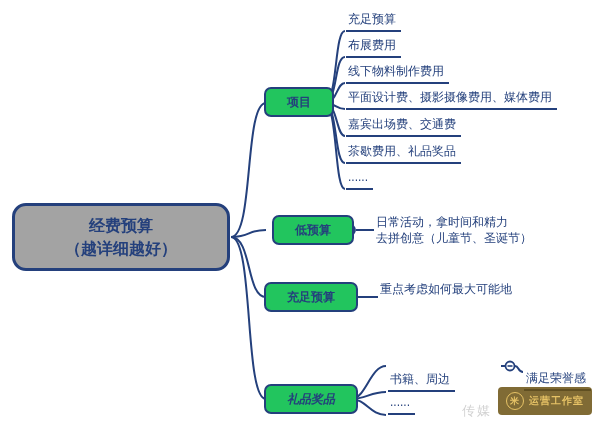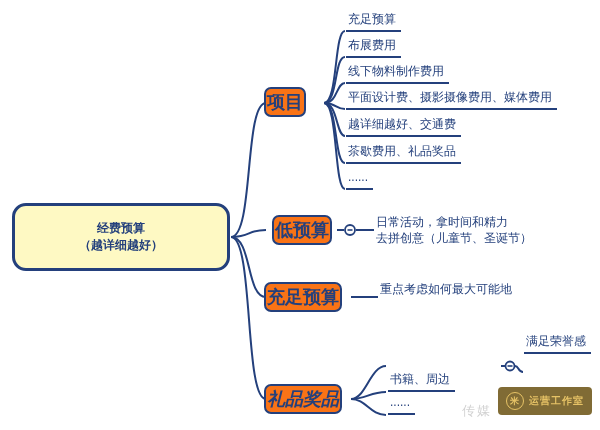--- a/index.html
+++ b/index.html
@@ -9,28 +9,28 @@
   html,body{margin:0;padding:0;background:#fff;}
   body{font-family:"Liberation Sans","DejaVu Sans",sans-serif;}
   .canvas{position:relative;width:600px;height:430px;background:#ffffff;overflow:hidden;}
   .canvas svg{position:absolute;left:0;top:0;}
   svg path{fill:none;stroke:var(--primary);stroke-width:2;}
   svg line{stroke:var(--primary);stroke-width:1.6;}
   svg circle{fill:#ffffff;stroke:var(--primary);stroke-width:1.8;}
 
   .root{
     position:absolute;left:12px;top:203px;width:212px;height:62px;
-    border:3px solid var(--primary);border-radius:14px;background:#fef9c3;
-    color:var(--primary);font-weight:bold;font-size:12px;text-align:center;
+    border:3px solid var(--primary);border-radius:14px;background:#a3a3a3;
+    color:var(--primary);font-weight:bold;font-size:16px;text-align:center;
     display:flex;flex-direction:column;justify-content:center;line-height:1.45;
   }
   .node{
-    position:absolute;border:2.5px solid var(--primary);border-radius:7px;background:#f97316;
-    color:var(--primary);font-weight:bold;font-size:18px;line-height:18px;
-    padding:4px 1px;white-space:nowrap;
+    position:absolute;border:2.5px solid var(--primary);border-radius:7px;background:#22c55e;
+    color:var(--primary);font-weight:bold;font-size:12px;line-height:18px;
+    padding:4px 21px;white-space:nowrap;
   }
   .leaf{
     position:absolute;font-size:12px;color:var(--primary);line-height:16px;
     white-space:nowrap;font-weight:500;
   }
   .underlined{border-bottom:2px solid var(--primary);padding:0 5px 3px 2px;}
   .desc{position:absolute;font-size:12px;color:var(--primary);line-height:16px;white-space:nowrap;font-weight:500;}
 
   .watermark{position:absolute;right:8px;bottom:10px;display:flex;align-items:center;gap:6px;}
   .wm-faint{color:#9a9a9a;opacity:.45;font-size:13px;letter-spacing:2px;margin-top:20px;}
@@ -88,34 +88,34 @@
 
   <div class="node" style="left:264px;top:87px;">项目</div>
   <div class="node" style="left:272px;top:215px;">低预算</div>
   <div class="node" style="left:264px;top:282px;">充足预算</div>
   <div class="node" style="left:264px;top:384px;font-style:italic;">礼品奖品</div>
 
   <div class="leaf underlined" style="left:346px;top:11px;">充足预算</div>
   <div class="leaf underlined" style="left:346px;top:37px;">布展费用</div>
   <div class="leaf underlined" style="left:346px;top:63px;">线下物料制作费用</div>
   <div class="leaf underlined" style="left:346px;top:89px;">平面设计费、摄影摄像费用、媒体费用</div>
-  <div class="leaf underlined" style="left:346px;top:116px;">越详细越好、交通费</div>
+  <div class="leaf underlined" style="left:346px;top:116px;">嘉宾出场费、交通费</div>
   <div class="leaf underlined" style="left:346px;top:143px;">茶歇费用、礼品奖品</div>
   <div class="leaf underlined" style="left:346px;top:169px;">......</div>
 
   <div class="desc" style="left:376px;top:214px;">
     <div>日常活动，拿时间和精力</div>
     <div>去拼创意（儿童节、圣诞节）</div>
   </div>
 
   <div class="desc" style="left:380px;top:281px;">
     <div>重点考虑如何最大可能地</div>
   </div>
 
-  <div class="leaf underlined" style="left:524px;top:333px;">满足荣誉感</div>
+  <div class="leaf underlined" style="left:524px;top:370px;">满足荣誉感</div>
   <div class="leaf underlined" style="left:388px;top:371px;">书籍、周边</div>
   <div class="leaf underlined" style="left:388px;top:394px;">......</div>
 
   <div class="watermark">
     <span class="wm-faint">传媒</span>
     <span class="wm-badge">
       <span class="wm-icon">米</span>
       <span>运营工作室</span>
     </span>
   </div>

